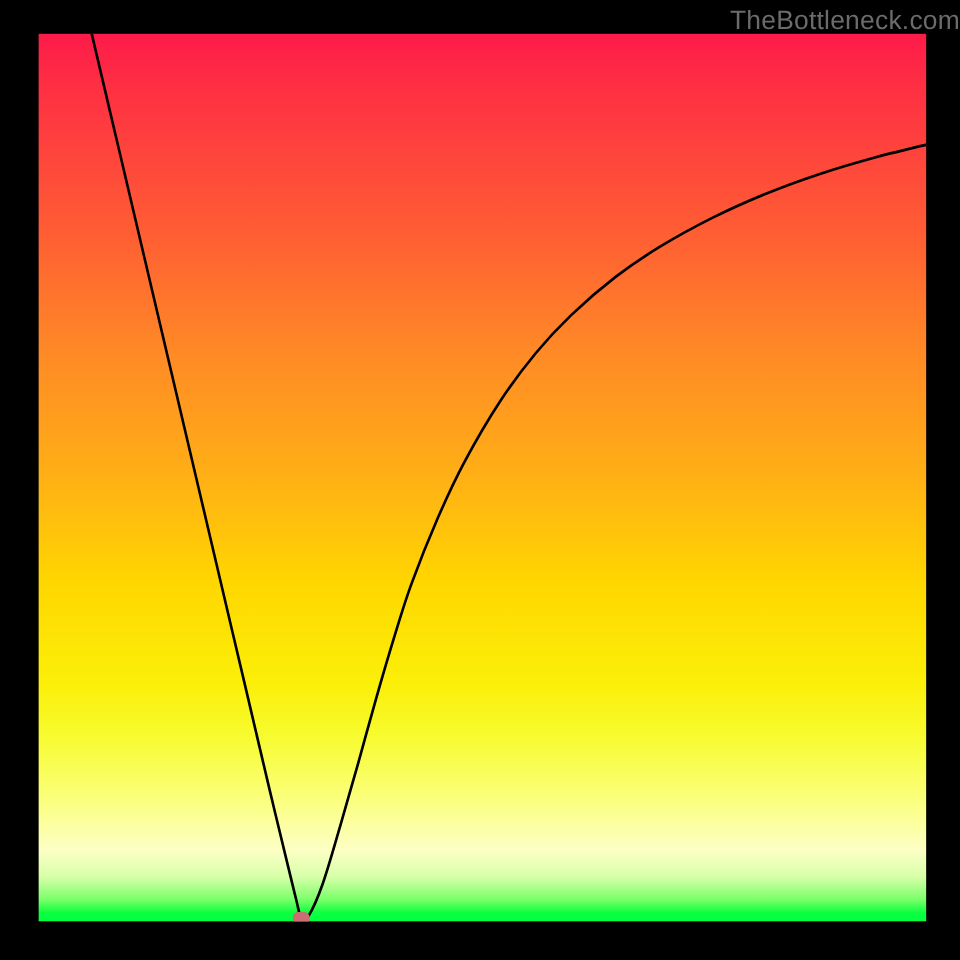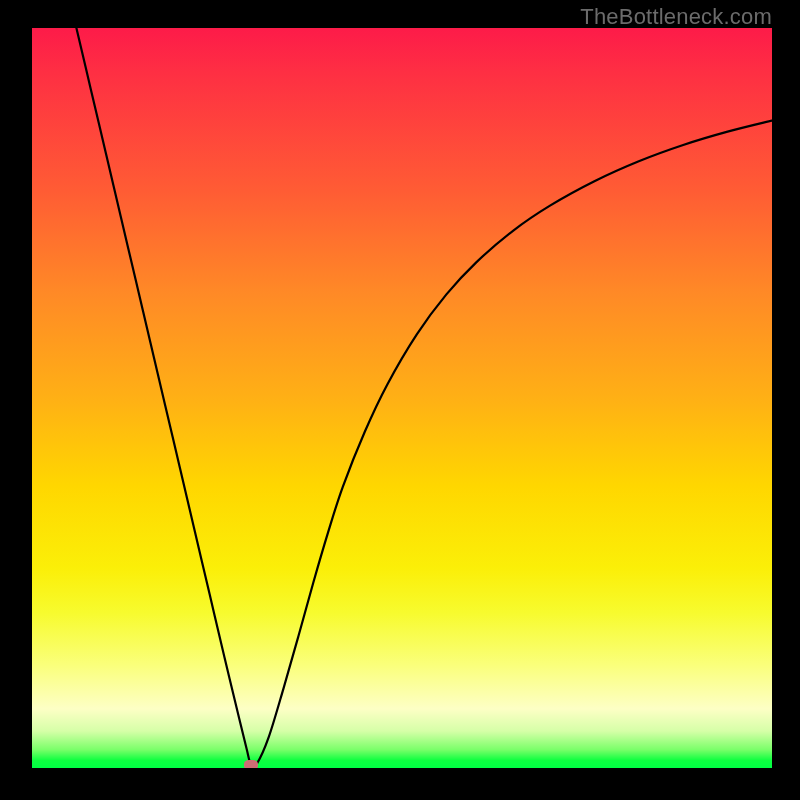--- a/index.html
+++ b/index.html
@@ -13,21 +13,21 @@
   }
   .frame {
     position: relative;
     width: 800px;
     height: 800px;
     background: #000;
   }
   .watermark {
     position: absolute;
     top: 4px;
-    right: 28px;
+    right: 0;
     color: #6b6b6b;
     font-size: 22px;
     font-weight: 500;
     letter-spacing: 0.2px;
     z-index: 50;
   }
   .plot-area {
     position: absolute;
     left: 32px;
     top: 28px;

